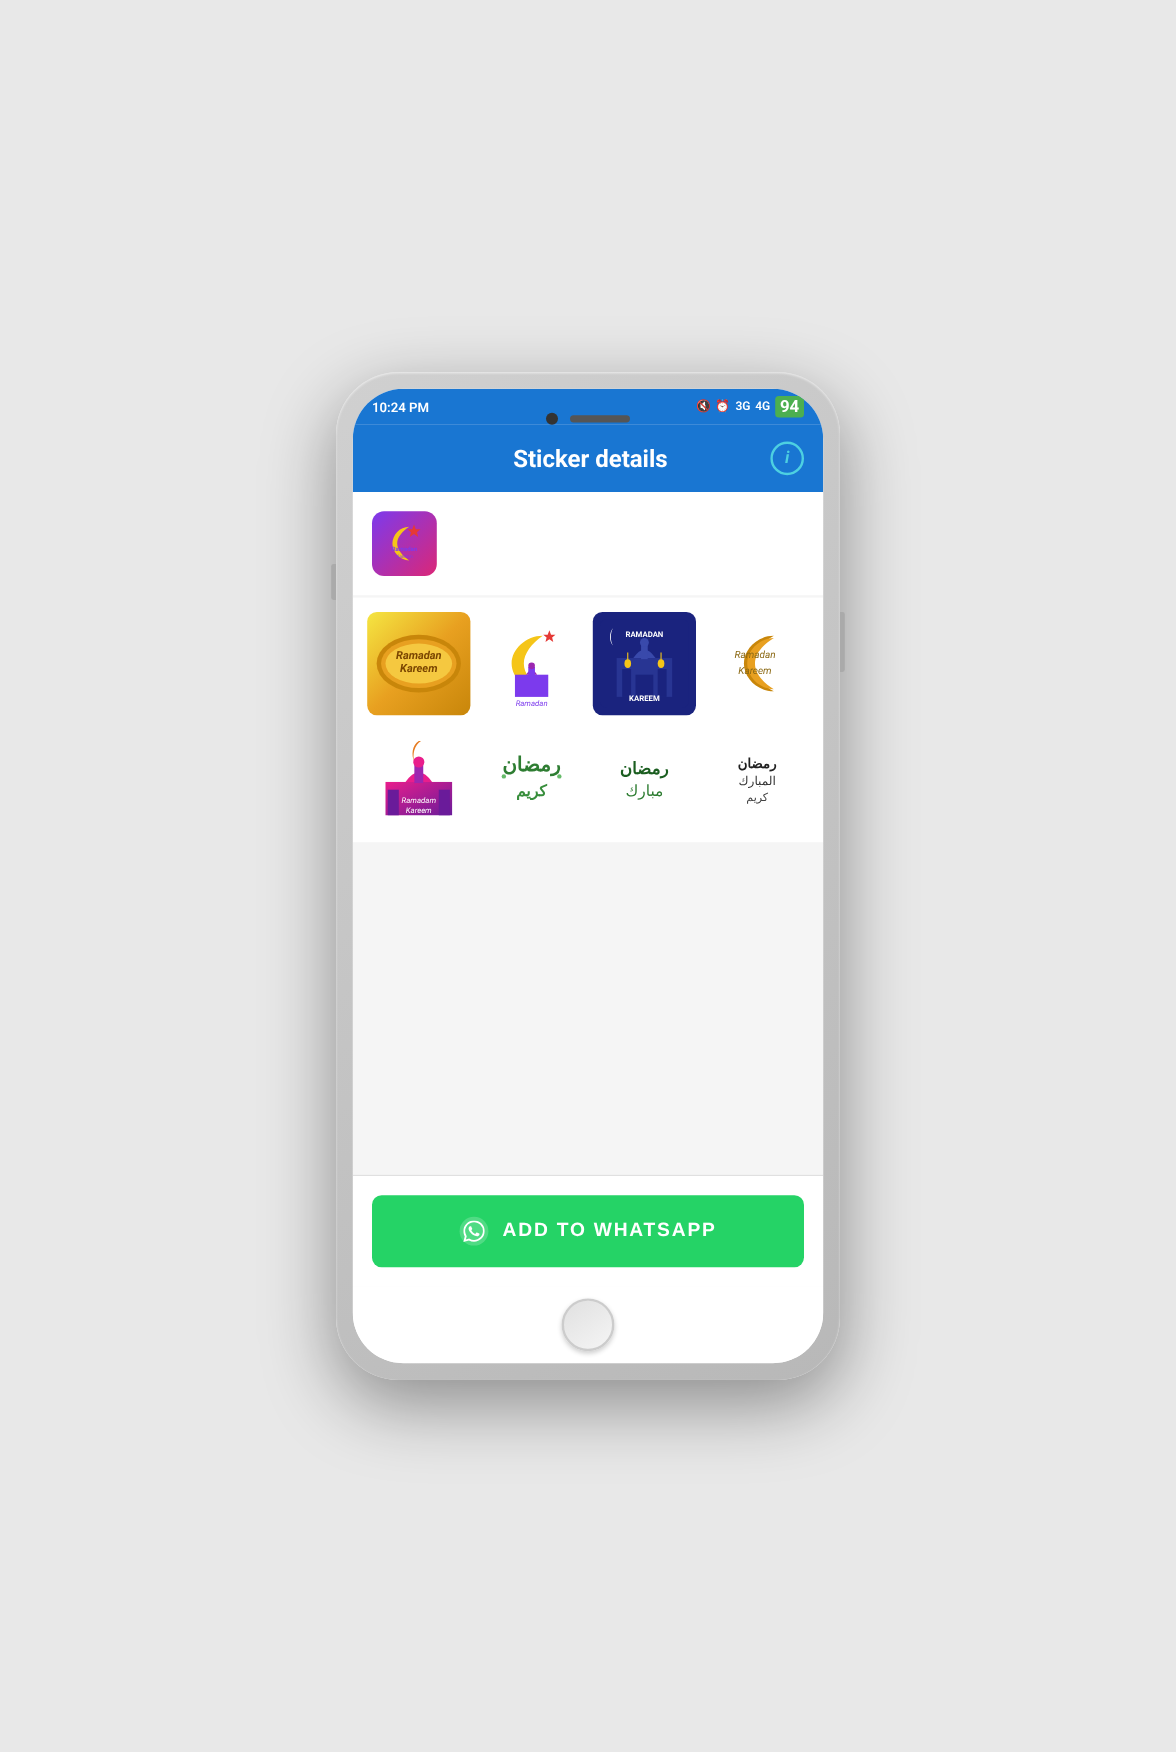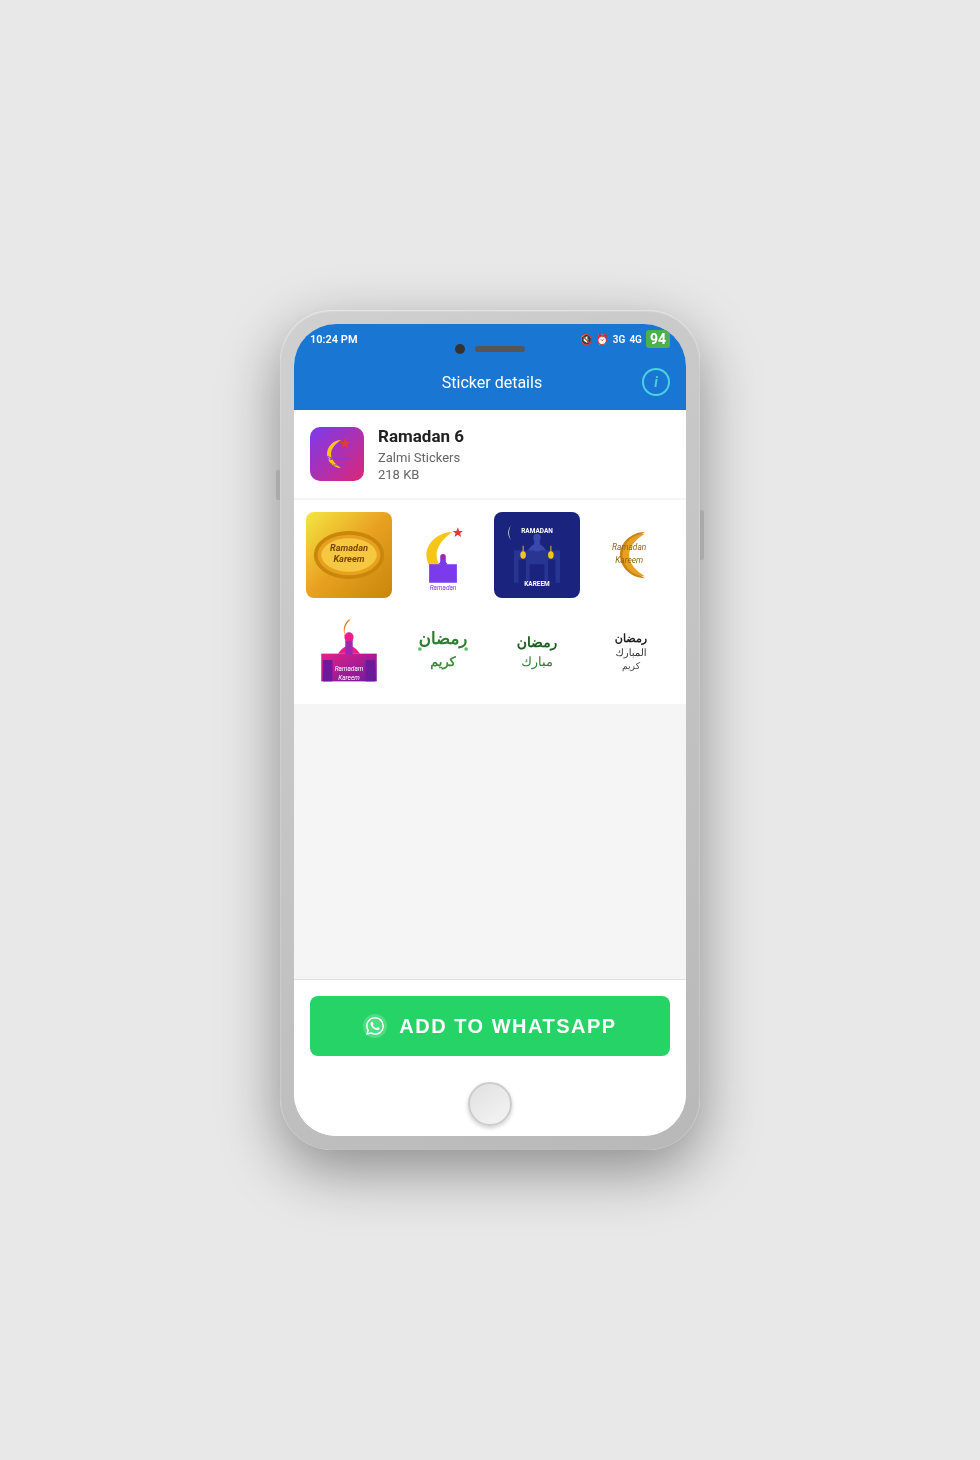--- a/index.html
+++ b/index.html
@@ -116,22 +116,22 @@
     .app-bar {
       background: #1976d2;
       color: white;
       padding: 14px 16px;
       display: flex;
       align-items: center;
       justify-content: space-between;
     }
 
     .app-bar-title {
-      font-size: 16px;
-      font-weight: normal;
+      font-size: 20px;
+      font-weight: bold;
       flex: 1;
       text-align: center;
     }
 
     .info-icon {
       width: 28px;
       height: 28px;
       border: 2px solid #4dd0e1;
       border-radius: 50%;
       display: flex;
@@ -250,21 +250,21 @@
       border-top: 1px solid #e0e0e0;
     }
 
     .whatsapp-btn {
       background: #25d366;
       color: white;
       border: none;
       border-radius: 8px;
       width: 100%;
       padding: 18px;
-      font-size: 20px;
+      font-size: 16px;
       font-weight: bold;
       letter-spacing: 1.5px;
       display: flex;
       align-items: center;
       justify-content: center;
       gap: 12px;
       cursor: pointer;
     }
 
     .whatsapp-icon {
@@ -339,25 +339,20 @@
           <svg width="48" height="48" viewBox="0 0 48 48">
             <circle cx="24" cy="24" r="24" fill="none"></circle>
 
             <path d="M28 10 C20 10, 14 17, 14 24 C14 31, 20 38, 28 38 C22 34, 18 29, 18 24 C18 19, 22 14, 28 10Z" fill="#f5c518"></path>
 
             <polygon points="32,8 33.5,12 37.5,12 34.5,14.5 35.5,18.5 32,16 28.5,18.5 29.5,14.5 26.5,12 30.5,12" fill="#e53935"></polygon>
 
             <text x="24" y="30" font-size="5" text-anchor="middle" fill="#7c3aed" font-weight="bold">Ramadan</text>
             <text x="24" y="36" font-size="4" text-anchor="middle" fill="#7c3aed">Kareem</text>
           </svg>
-        </div>
-        <div class="pack-details">
-          <div class="pack-name">Ramadan 6</div>
-          <div class="pack-author">Zalmi Stickers</div>
-          <div class="pack-size">218 KB</div>
         </div>
       </div>
 
       <div class="sticker-grid">
 
         <div class="sticker-cell sticker-1">
           <svg viewBox="0 0 80 60" class="sticker-svg">
             <ellipse cx="40" cy="30" rx="38" ry="26" fill="#c8860a"></ellipse>
             <ellipse cx="40" cy="30" rx="34" ry="22" fill="#e8a020"></ellipse>
             <ellipse cx="40" cy="30" rx="30" ry="18" fill="#f5c840"></ellipse>

